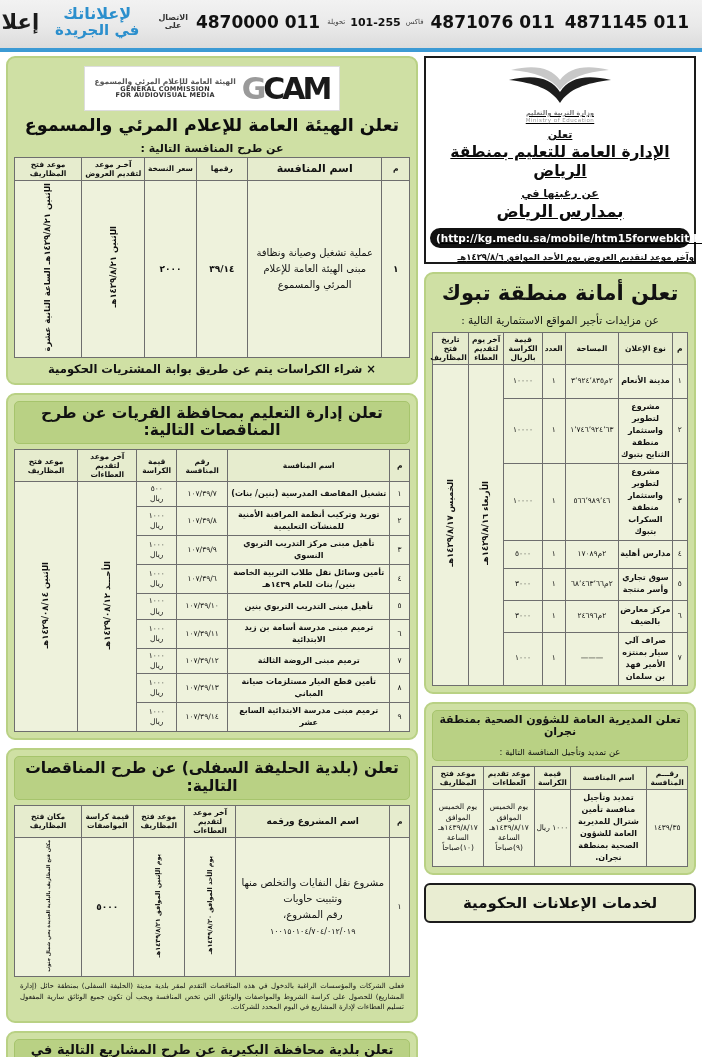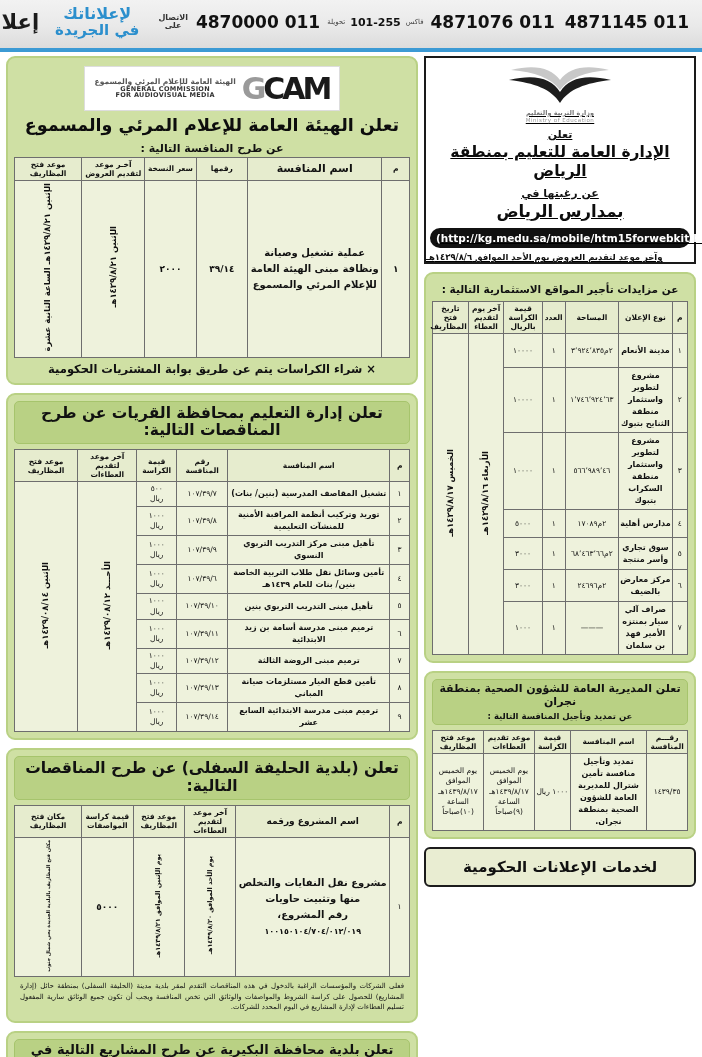--- a/index.html
+++ b/index.html
@@ -52,21 +52,21 @@
     margin-bottom:8px;text-decoration:underline;
   }
 
   .hdr-bar {
     background:#b9d184; border:1px solid #a6c46c; border-radius:5px;
     text-align:center; padding:3px 4px; margin-bottom:5px;
   }
   .hdr-ttl { font-weight:bold; font-size:15.5px; color:#111; line-height:1.15; }
   .hdr-ttl.sm { font-size:13px; }
   .hdr-ttl.xs { font-size:11px; }
-  .hdr-sub { font-weight:bold; font-size:10.5px; color:#111; margin-top:2px; }
+  .hdr-sub { font-weight:normal; font-size:10.5px; color:#111; margin-top:8px; }
   .hdr-sub.xs { font-size:8.5px; }
 
   
   .logo-wrap { text-align:center; margin:2px 0 4px 0; }
   .gcam-logo {
     display:inline-flex; align-items:center; gap:6px;
     background:#fff; border:1px solid #ddd; padding:4px 10px;
   }
   .gcam-mark { font-weight:bold; font-size:30px; letter-spacing:-3px; color:#1a1a1a; font-family:"DejaVu Sans",sans-serif;}
   .gcam-mark .g1 { color:#9a9a9a; }
@@ -77,21 +77,21 @@
   .moe-logo { text-align:center; margin:4px 0 2px 0; }
   .moe-swoosh { display:block; margin:0 auto; }
   .moe-ar { font-size:6.5px; color:#777; font-weight:bold; margin-top:1px;}
   .moe-en { font-size:5.5px; color:#999; direction:ltr; letter-spacing:0.5px;}
 
   
   .t-small  { font-weight:bold; font-size:11px; text-align:center; color:#111; margin:5px 0 2px;}
   .t-big    { font-weight:bold; font-size:17.5px; text-align:center; color:#0d0d0d; line-height:1.25; }
   .t-big2   { font-weight:bold; font-size:19px; text-align:center; color:#0d0d0d; line-height:1.25; }
   .t-med    { font-weight:bold; font-size:13px; text-align:center; color:#111; line-height:1.5; margin:5px 2px;}
-  .t-note   { font-weight:bold; font-size:8.5px; text-align:left; color:#111; margin-top:4px;}
+  .t-note   { font-weight:bold; font-size:8.5px; text-align:right; color:#111; margin-top:4px;}
 
   .urlpill {
     background:#111; color:#fff; border-radius:14px;
     font-weight:bold; font-size:10.5px; text-align:center;
     padding:4px 6px; margin:6px 4px 4px; direction:ltr;
     font-family:"DejaVu Sans",sans-serif;
   }
 
   .footnote {
     font-weight:bold; font-size:11.5px; text-align:center;
@@ -104,21 +104,21 @@
     width:100%; border-collapse:collapse; background:#eef2dc;
     border:1.5px solid #5f5f5f; table-layout:fixed;
   }
   table.t th, table.t td {
     border:1px solid #6e6e6e; text-align:center; vertical-align:middle;
     color:#111; padding:2px 1px;
   }
   table.t th { font-weight:bold; font-size:7.5px; line-height:1.2; background:#e6ecce;}
   table.t td { font-size:7.5px; line-height:1.35; }
   table.t td.name { font-weight:bold; font-size:8px; line-height:1.5; }
-  table.t td.big  { font-weight:bold; font-size:10px; line-height:1.6; }
+  table.t td.big  { font-weight:normal; font-size:10px; line-height:1.6; }
   table.t td.num  { font-weight:bold; font-size:9px; }
   .vert {
     writing-mode:vertical-rl; transform:rotate(180deg);
     white-space:nowrap; font-weight:bold; font-size:8.5px;
     letter-spacing:1px; margin:0 auto; display:inline-block;
   }
   .vert.sm { font-size:6.5px; letter-spacing:0.5px; }
   .vert.xs { font-size:5px; letter-spacing:0px; }
   .money { line-height:1.15; }
 
@@ -355,20 +355,21 @@
         <div class="t-small">تعلن</div>
         <div class="t-big2" style="font-size:15.5px">الإدارة العامة للتعليم بمنطقة الرياض</div>
         <div class="t-small">عن رغبتها في</div>
         <div class="t-big2" style="font-size:16.5px">بمدارس الرياض</div>
         <div class="urlpill">(http://kg.medu.sa/mobile/htm15forwebkit.html)</div>
         <div class="t-note">وآخر موعد لتقديم العروض يوم الأحد الموافق ١٤٣٩/٨/٦هـ</div>
       </div>
 
       <div class="gbox">
         <div class="hdr-bar" style="background:transparent;border:none;padding:1px">
+          <div class="hdr-ttl" style="font-size:21px">تعلن أمانة منطقة تبوك</div>
           <div class="hdr-sub">عن مزايدات تأجير المواقع الاستثمارية التالية :</div>
         </div>
         <table class="t">
           <colgroup>
               <col style="width:6%">
               <col style="width:21%">
               <col style="width:21%">
               <col style="width:9%">
               <col style="width:15%">
               <col style="width:14%">

